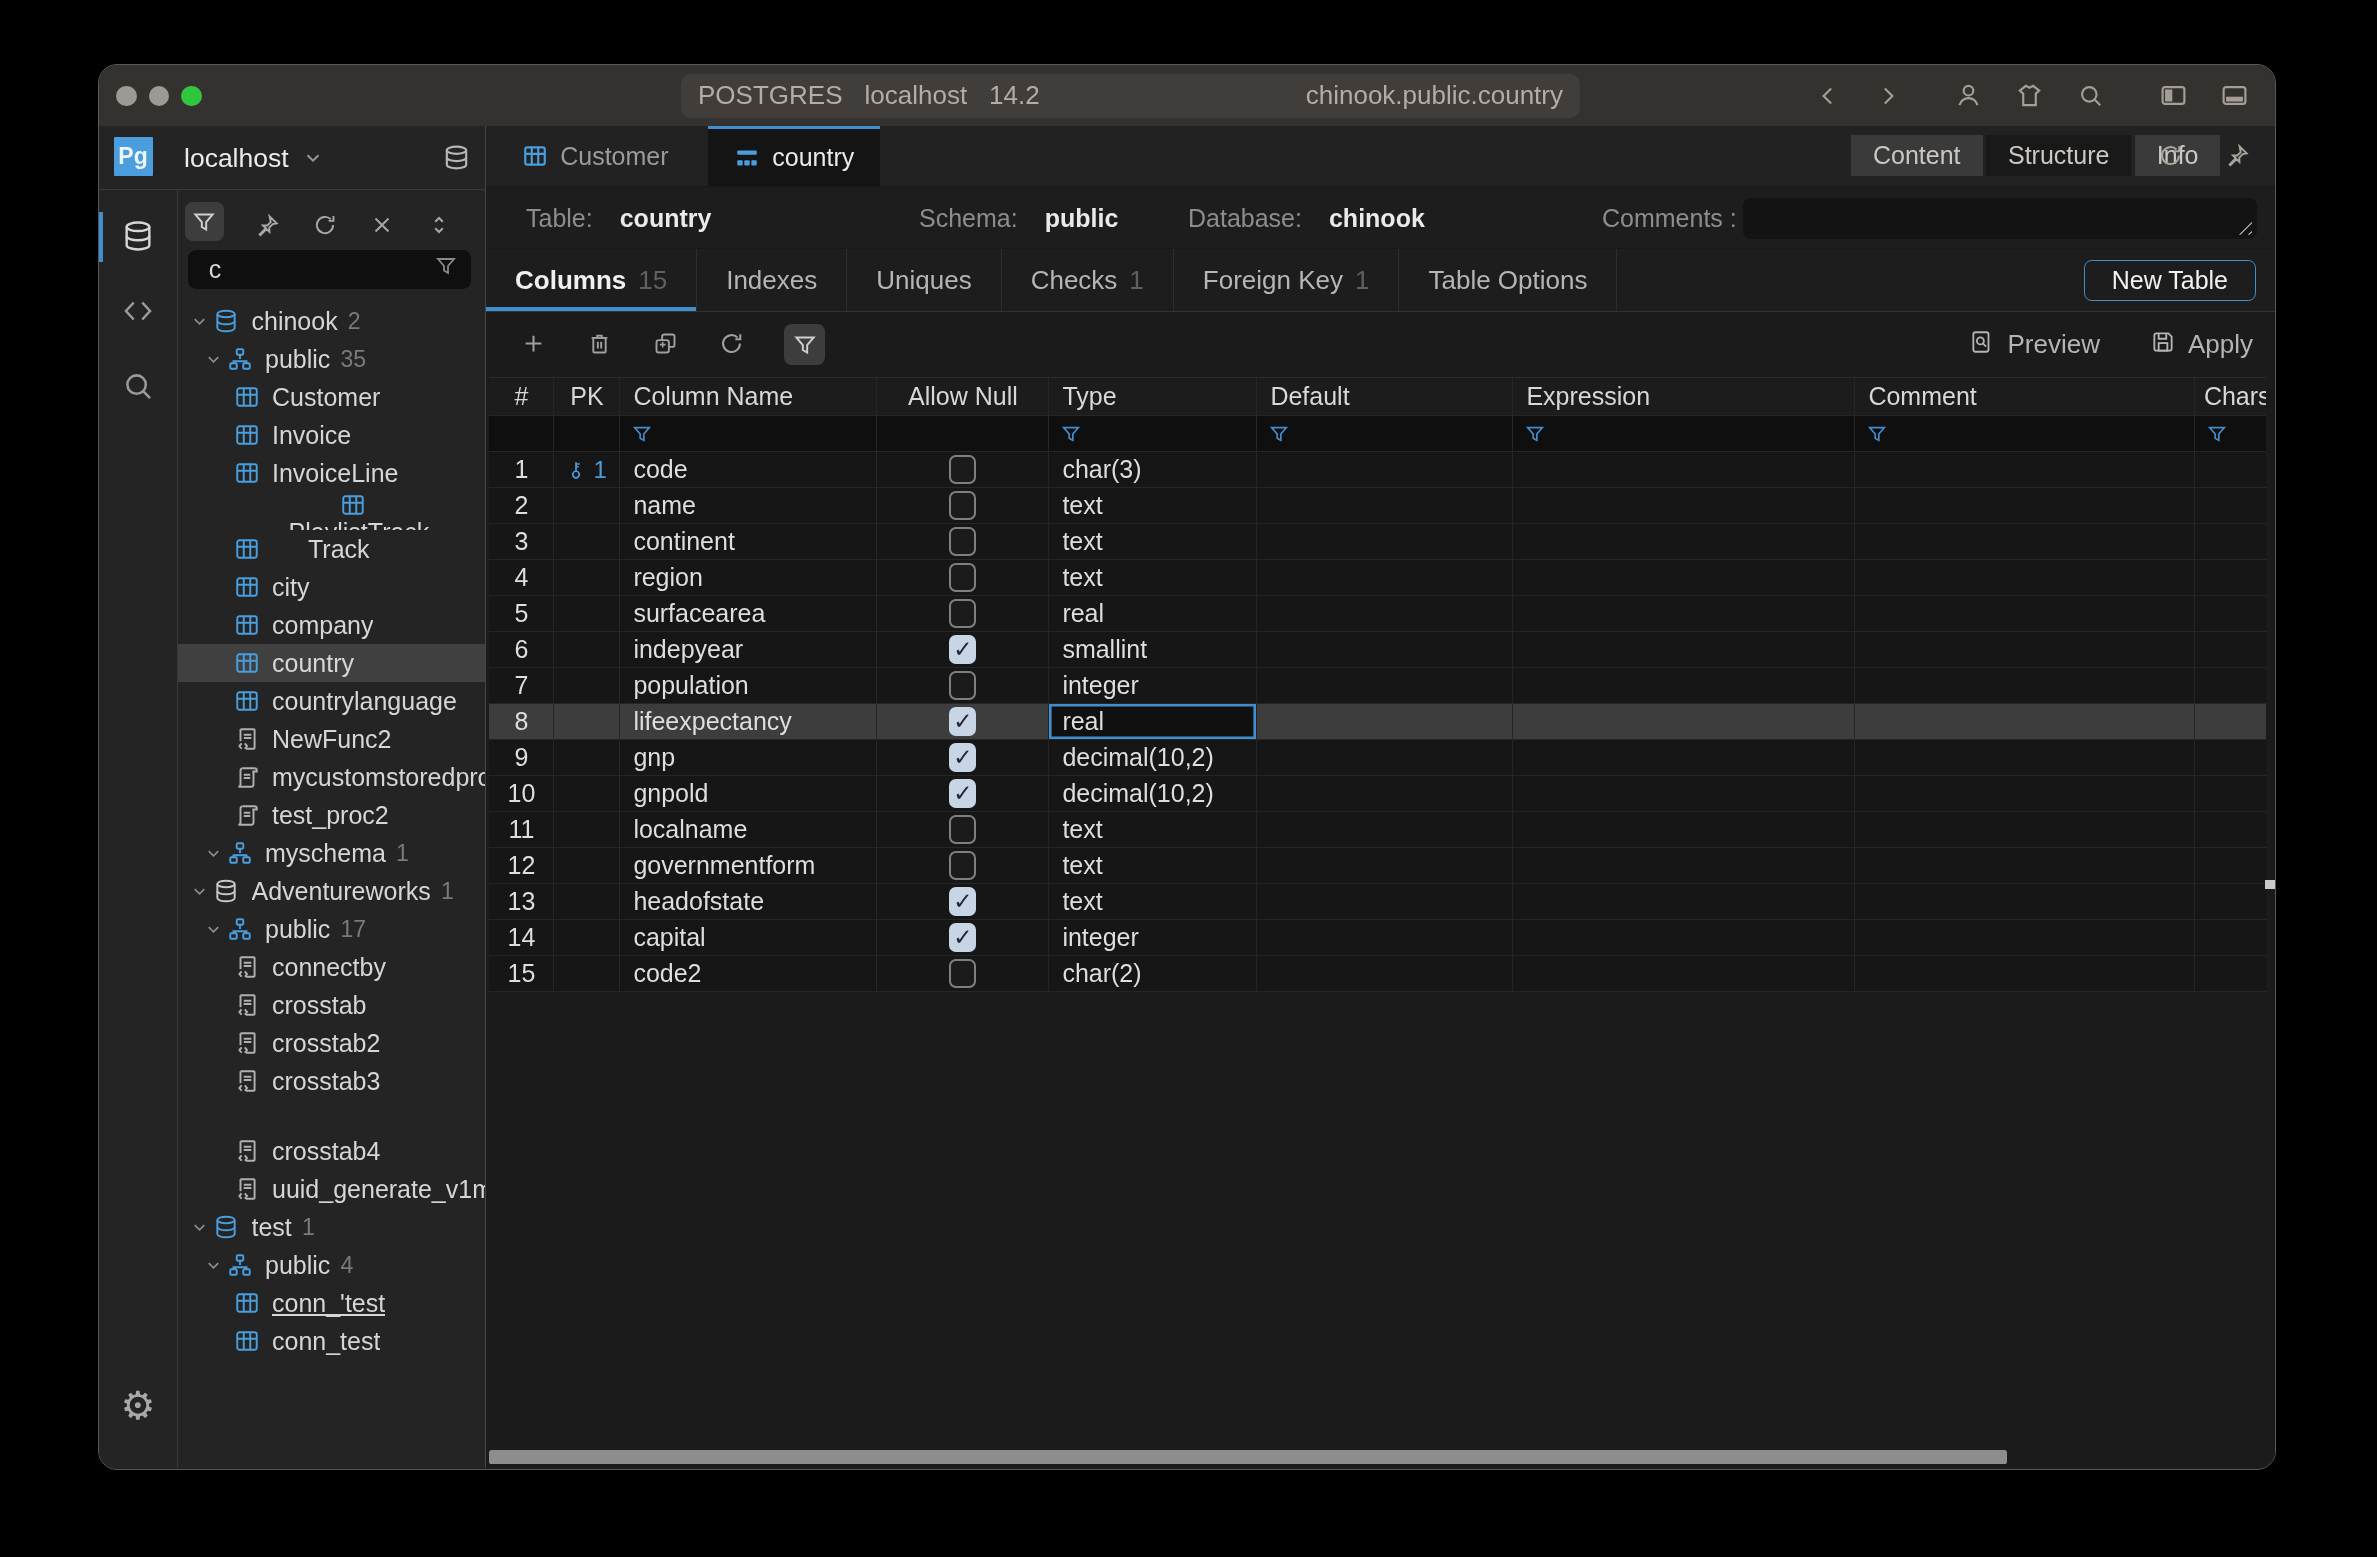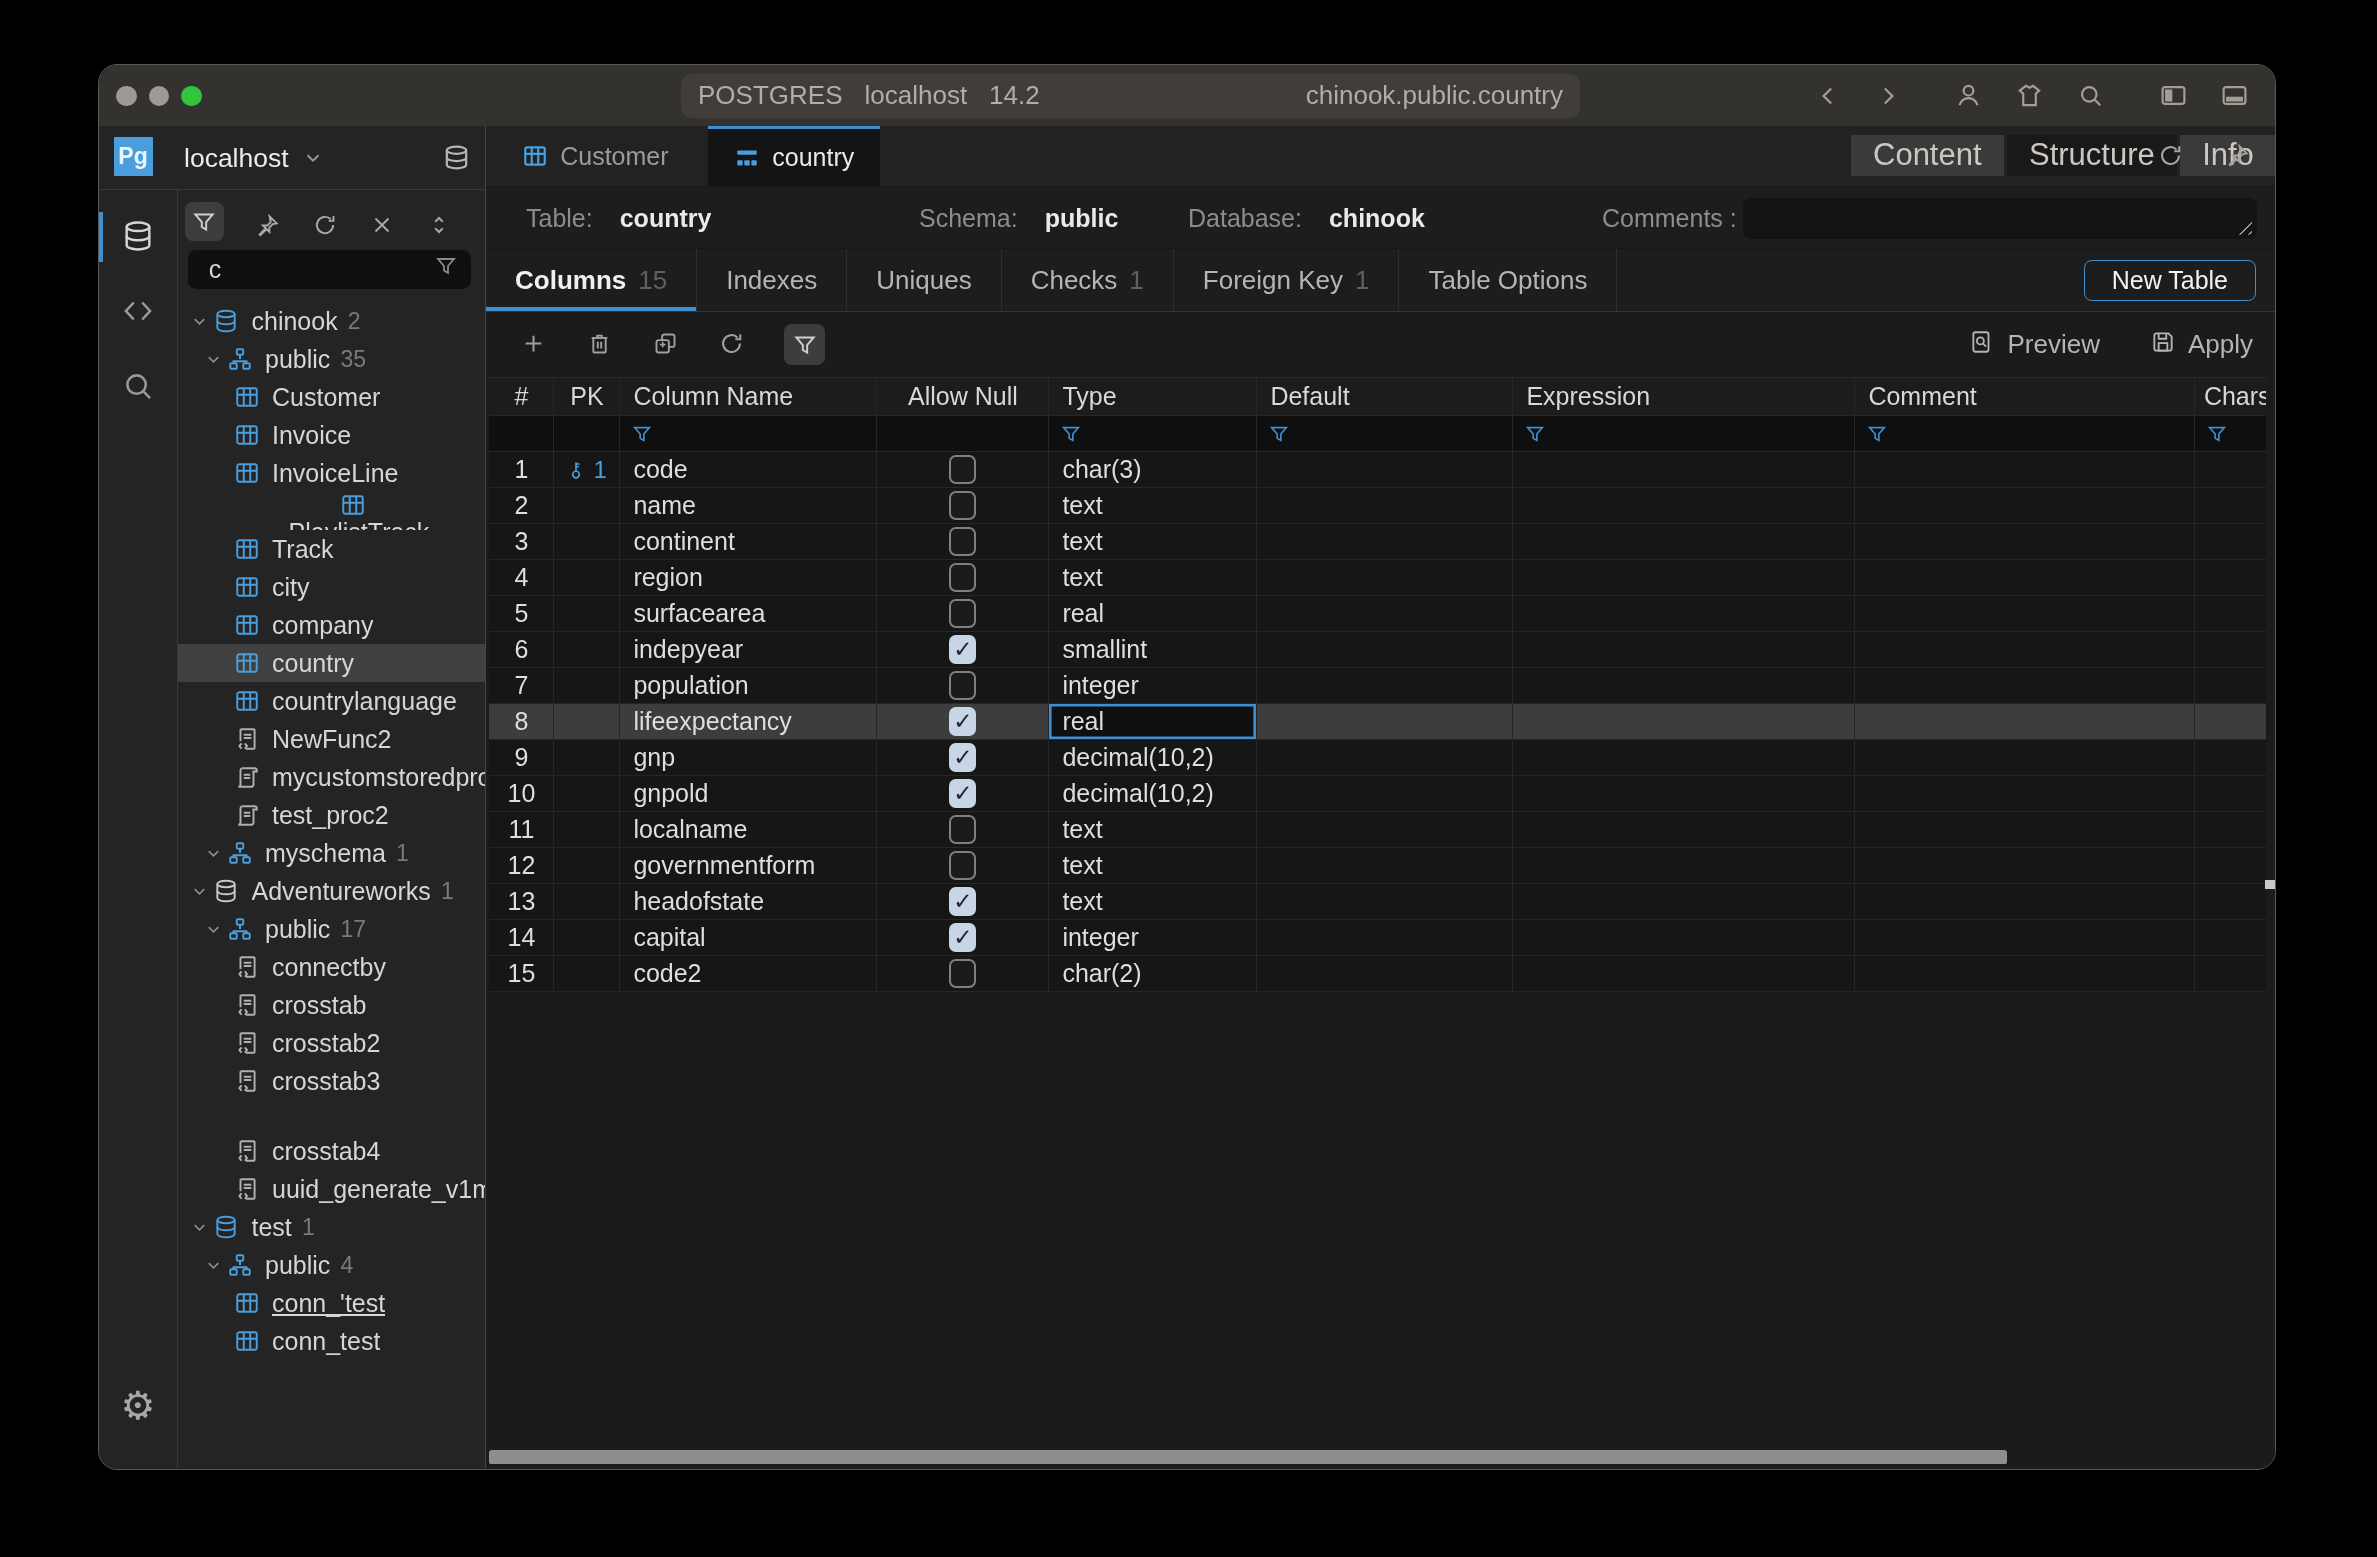--- a/index.html
+++ b/index.html
@@ -47,21 +47,21 @@
   .ticon{width:27px;margin-right:12px;flex:none;display:flex;align-items:center;justify-content:center}
   .tlabel{white-space:nowrap;overflow:hidden}
   .tcount{color:#7a7a7a;font-size:23px;margin-left:10.2px}
   
   .main{flex:1;display:flex;flex-direction:column;background:#1b1b1b;min-width:0;position:relative}
   .tabstrip{height:61px;background:#222;display:flex;align-items:stretch;position:relative;flex:none;border-bottom:0.9px solid #181818}
   .mtab{display:flex;align-items:center;gap:12px;padding:0 26px;font-size:25px;color:#9b9b9b}
   .mtab.first{margin-left:10.2px}
   .mtab.active{background:#141414;border-top:3.4px solid #3f8fd0;color:#e9e9e9;margin-left:13.7px}
   .vs{position:absolute;left:1365px;top:8.5px;height:41px;display:flex;gap:3.4px}
-  .vs-btn{padding:0 22px;display:flex;align-items:center;font-size:31px;color:#ccc7c0;background:#3a3a3a}
+  .vs-btn{padding:0 22px;display:flex;align-items:center;font-size:25px;color:#ccc7c0;background:#3a3a3a}
   .vs-btn.active{background:#191919}
   .ts-icons{position:absolute;right:24px;top:0;height:61px;display:flex;gap:41px;align-items:center;color:#a8a39c}
   .infobar{height:62px;background:#1d1d1d;position:relative;flex:none;font-size:25px;border-bottom:0.9px solid #181818}
   .ib-item{position:absolute;top:0;height:62px;display:flex;align-items:center;gap:27px}
   .ib-label{color:#8d8d8d}
   .ib-value{color:#eaeaea;font-weight:600}
   .comments-box{position:absolute;left:1257px;top:11px;width:514px;height:41px;background:#131313;border-radius:7.7px}
   .resize-grip{position:absolute;right:5.1px;bottom:4.3px;width:13.7px;height:13.7px;
     background:repeating-linear-gradient(135deg,transparent 0 4.3px,#9a9a9a 4.3px 6px);
     clip-path:polygon(100% 0,100% 100%,0 100%)}
@@ -288,21 +288,21 @@
               </div>
               <div class="titem" style="padding-left: 55px; flex-direction: column;">
                 <span class="ticon">
                   <svg width="26" height="26" viewBox="0 0 24 24" fill="none" stroke="#4a9edd" stroke-width="1.8">
                     <rect x="3" y="4" width="18" height="16" rx="2"></rect>
                     <path d="M3 10h18M9 4v16M15 4v16"></path>
                   </svg>
                 </span>
                 <span class="tlabel">PlaylistTrack</span>
               </div>
-              <div class="titem" style="padding-left: 55px;">
+              <div class="titem" style="padding-left: 55px; gap: 36px;">
                 <span class="ticon">
                   <svg width="26" height="26" viewBox="0 0 24 24" fill="none" stroke="#4a9edd" stroke-width="1.8">
                     <rect x="3" y="4" width="18" height="16" rx="2"></rect>
                     <path d="M3 10h18M9 4v16M15 4v16"></path>
                   </svg>
                 </span>
                 <span class="tlabel">Track</span>
               </div>
               <div class="titem" style="padding-left: 55px;">
                 <span class="ticon">

